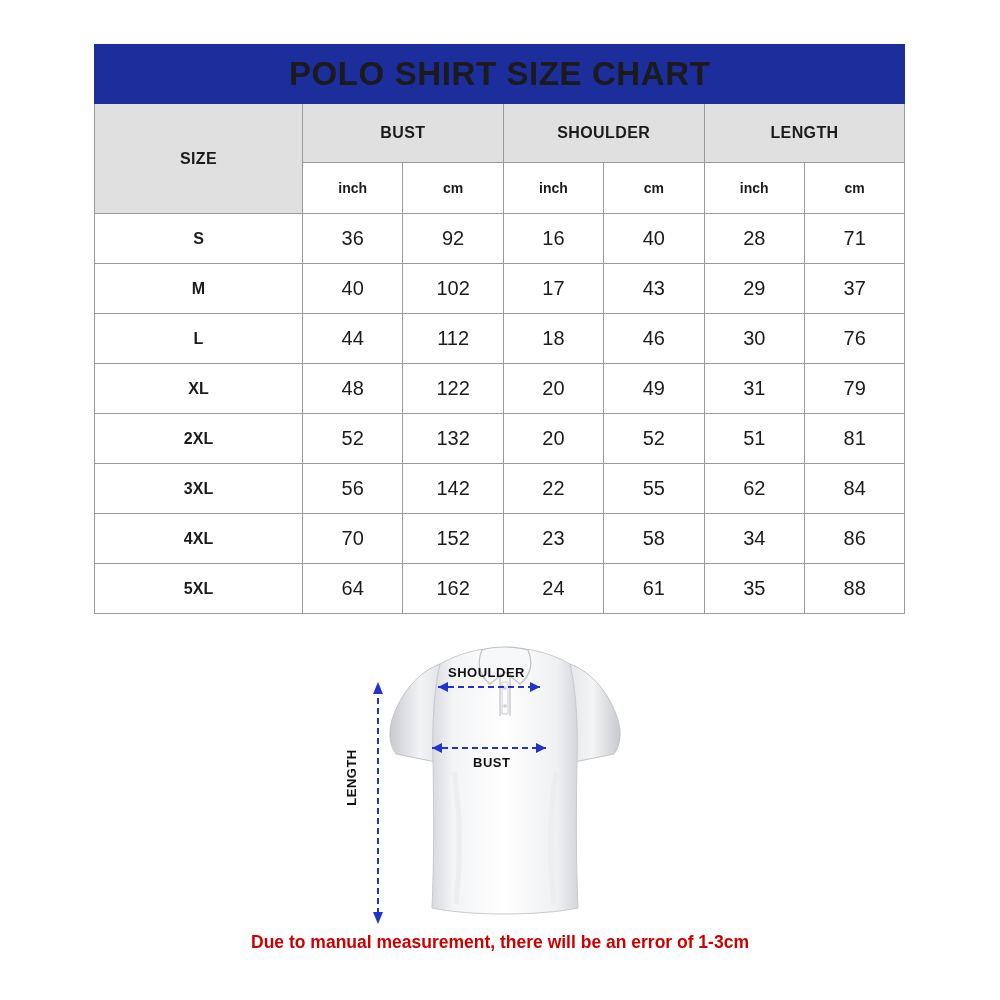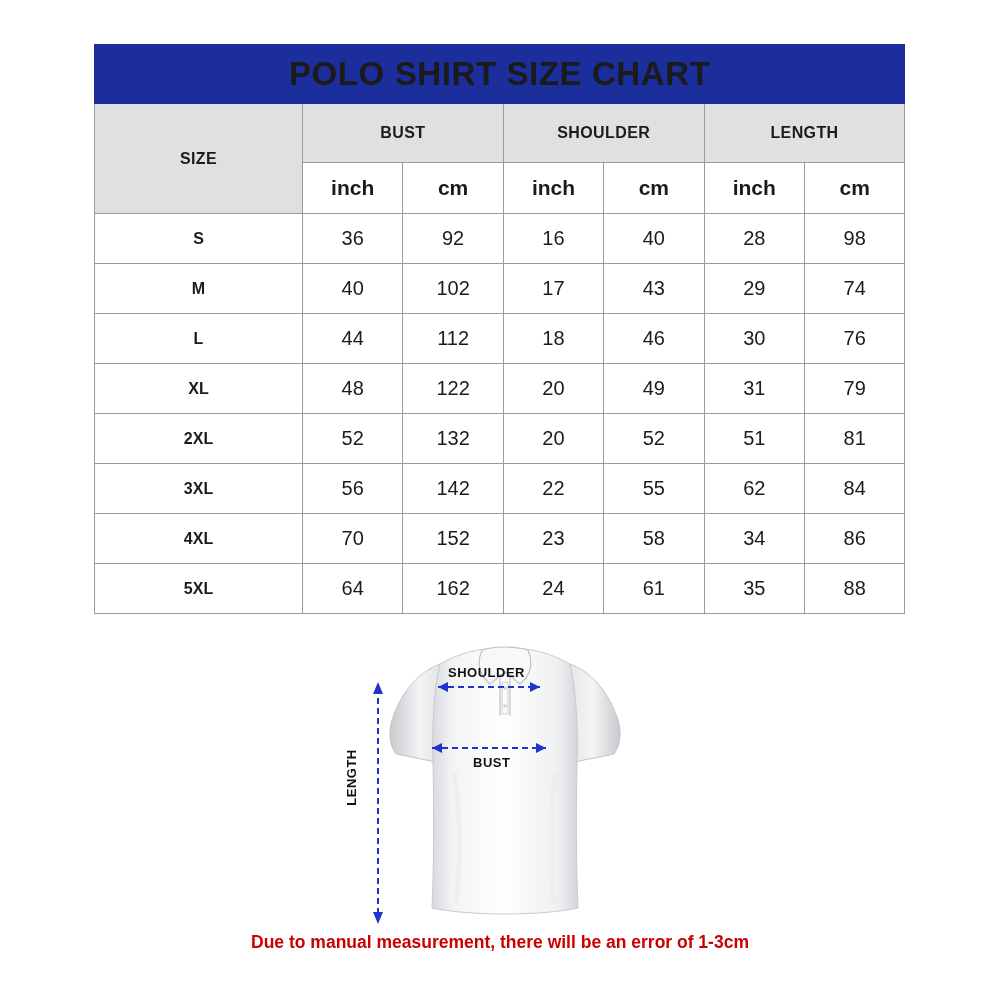--- a/index.html
+++ b/index.html
@@ -54,21 +54,21 @@
   .group-head td {
     background: #e0e0e0;
     font-size: 16px;
     font-weight: bold;
     height: 56px;
     letter-spacing: 0.4px;
   }
 
   .unit-row td {
     background: #ffffff;
-    font-size: 21px;
+    font-size: 14px;
     font-weight: bold;
     height: 48px;
   }
 
   .data-row td {
     height: 47px;
     font-size: 20px;
     background: #ffffff;
   }
 
@@ -176,30 +176,30 @@
           <td>cm</td>
         </tr>
 
         <tr class="data-row">
           <td class="size-label">S</td>
           <td>36</td>
           <td>92</td>
           <td>16</td>
           <td>40</td>
           <td>28</td>
-          <td>98</td>
+          <td>71</td>
         </tr>
         <tr class="data-row">
           <td class="size-label">M</td>
           <td>40</td>
           <td>102</td>
           <td>17</td>
           <td>43</td>
           <td>29</td>
-          <td>74</td>
+          <td>37</td>
         </tr>
         <tr class="data-row">
           <td class="size-label">L</td>
           <td>44</td>
           <td>112</td>
           <td>18</td>
           <td>46</td>
           <td>30</td>
           <td>76</td>
         </tr>

